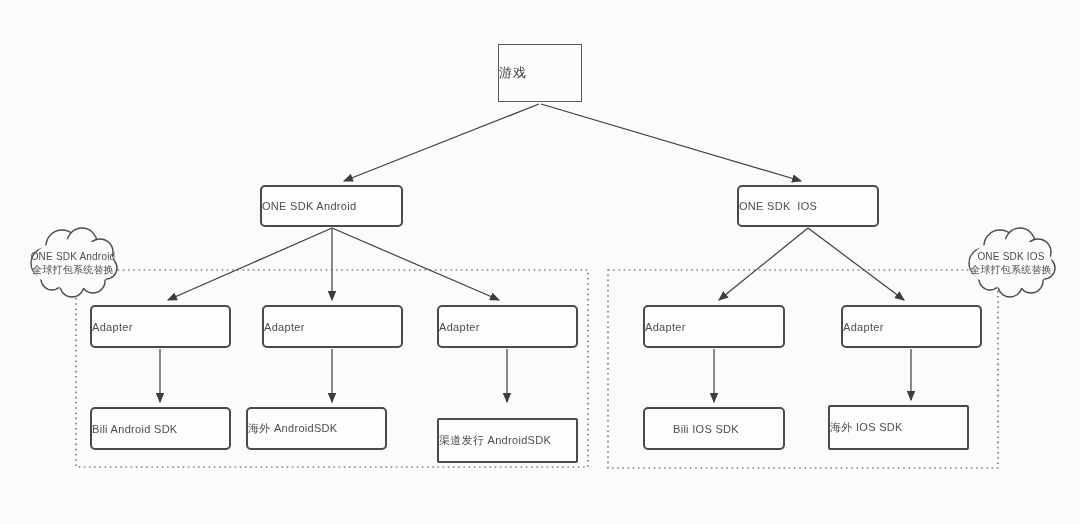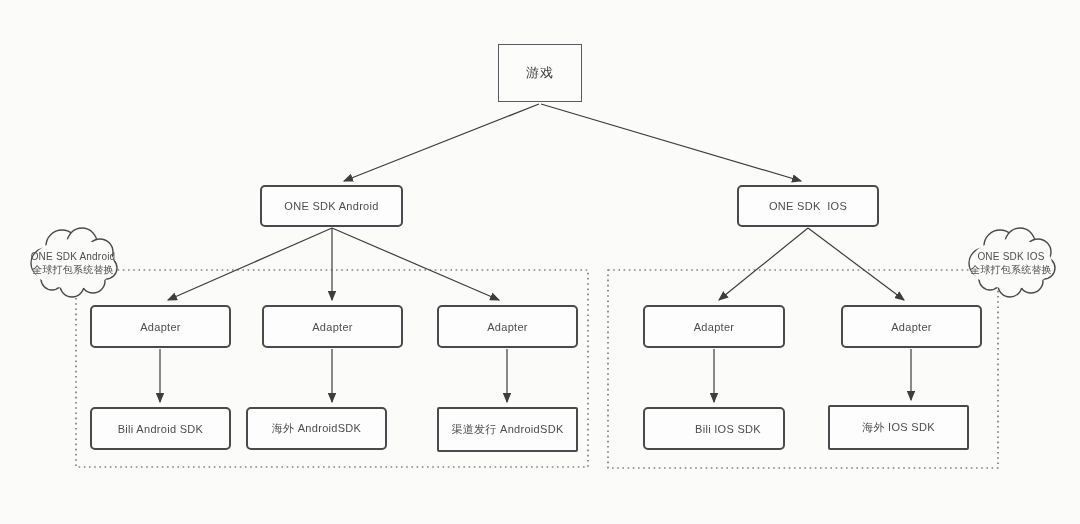--- a/index.html
+++ b/index.html
@@ -7,21 +7,21 @@
     position:relative;width:1080px;height:524px;overflow:hidden;
     background:#fbfbfa;
     font-family:"Liberation Sans", sans-serif;
   }
   .layer-svg{position:absolute;left:0;top:0;z-index:1;}
   .node{
     position:absolute;z-index:2;
     background:#fdfdfd;
     border:2px solid #4a4a4d;
     border-radius:5px;
-    display:flex;align-items:center;justify-content:center;
+    display:flex;align-items:center;
     box-sizing:border-box;
     color:#4d4d4d;font-size:11px;letter-spacing:.3px;
   }
   .node span{white-space:pre;}
   .node.root{
     border:1px solid #5a5a63;border-radius:0;
     font-size:13px;color:#3a3a3a;letter-spacing:1px;background:#fcfcfb;
   }
   .node.square{border-radius:2px;}
   .cloud-label{
@@ -112,21 +112,21 @@
   <div class="node" style="left:437px;top:305px;width:141px;height:43px;">
     <span>Adapter</span>
   </div>
 
   <div class="node" style="left:90px;top:407px;width:141px;height:43px;">
     <span>Bili Android SDK</span>
   </div>
   <div class="node" style="left:246px;top:407px;width:141px;height:43px;">
     <span>海外 AndroidSDK</span>
   </div>
-  <div class="node square" style="left:437px;top:407px;width:141px;height:45px;">
+  <div class="node square" style="left:437px;top:418px;width:141px;height:45px;">
     <span>渠道发行 AndroidSDK</span>
   </div>
 
   <div class="node" style="left:643px;top:305px;width:142px;height:43px;">
     <span>Adapter</span>
   </div>
   <div class="node" style="left:841px;top:305px;width:141px;height:43px;">
     <span>Adapter</span>
   </div>
 

